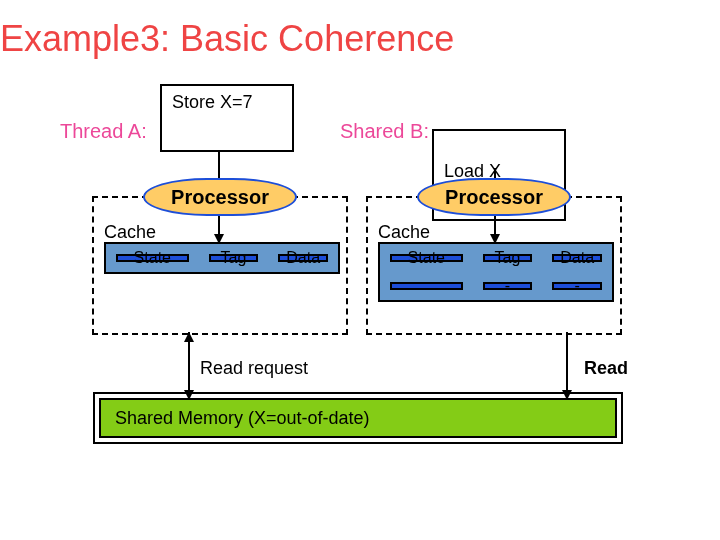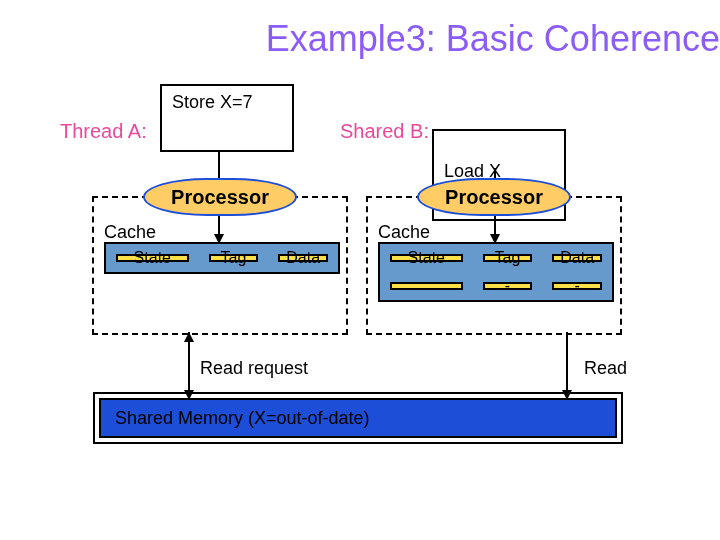--- a/index.html
+++ b/index.html
@@ -9,23 +9,23 @@
     height: 540px;
     background: #fff;
     font-family: Arial, Helvetica, sans-serif;
     position: relative;
   }
   .title {
     position: absolute;
     top: 18px;
     left: 0;
     width: 720px;
-    text-align: right;
+    text-align: left;
     font-size: 36px;
-    color: #8b5cf6;
+    color: #ef4444;
   }
   .label {
     position: absolute;
     font-size: 20px;
     color: #ec4899;
   }
   .thread-a-label { top: 120px; left: 60px; }
   .thread-b-label { top: 120px; left: 340px; }
 
   .code-box {
@@ -83,21 +83,21 @@
     width: 232px;
     background: #6699cc;
     border: 2px solid #000;
   }
   .trow {
     display: flex;
     height: 28px;
   }
   .tcell {
     border: 2px solid #000;
-    background: #fde047;
+    background: #1d4ed8;
     margin: 10px;
     display: flex;
     align-items: center;
     justify-content: center;
     font-size: 16px;
   }
   .c-state { width: 84px; }
   .c-tag   { width: 56px; }
   .c-data  { width: 56px; }
 
@@ -140,36 +140,36 @@
 
   .arr-mb { left: 566px; top: 332px; height: 60px; }
   .arr-mb-head { left: 562px; top: 390px; }
 
   .memory {
     position: absolute;
     top: 398px;
     left: 99px;
     width: 500px;
     height: 36px;
-    background: #1d4ed8;
+    background: #84cc16;
     border: 2px solid #000;
     outline: 2px solid #000;
     outline-offset: 4px;
     display: flex;
     align-items: center;
     padding-left: 14px;
     font-size: 18px;
   }
 
   .req-label {
     position: absolute;
     font-size: 18px;
   }
   .req-a { top: 358px; left: 200px; }
-  .req-b { top: 358px; left: 584px; }
+  .req-b { top: 358px; left: 584px; font-weight: bold; }
 </style>
 </head>
 <body>
 
 <div class="title">Example3: Basic Coherence</div>
 
 <div class="label thread-a-label">Thread A:</div>
 <div class="code-box code-a">
   <span>Store X=7</span>
 </div>

